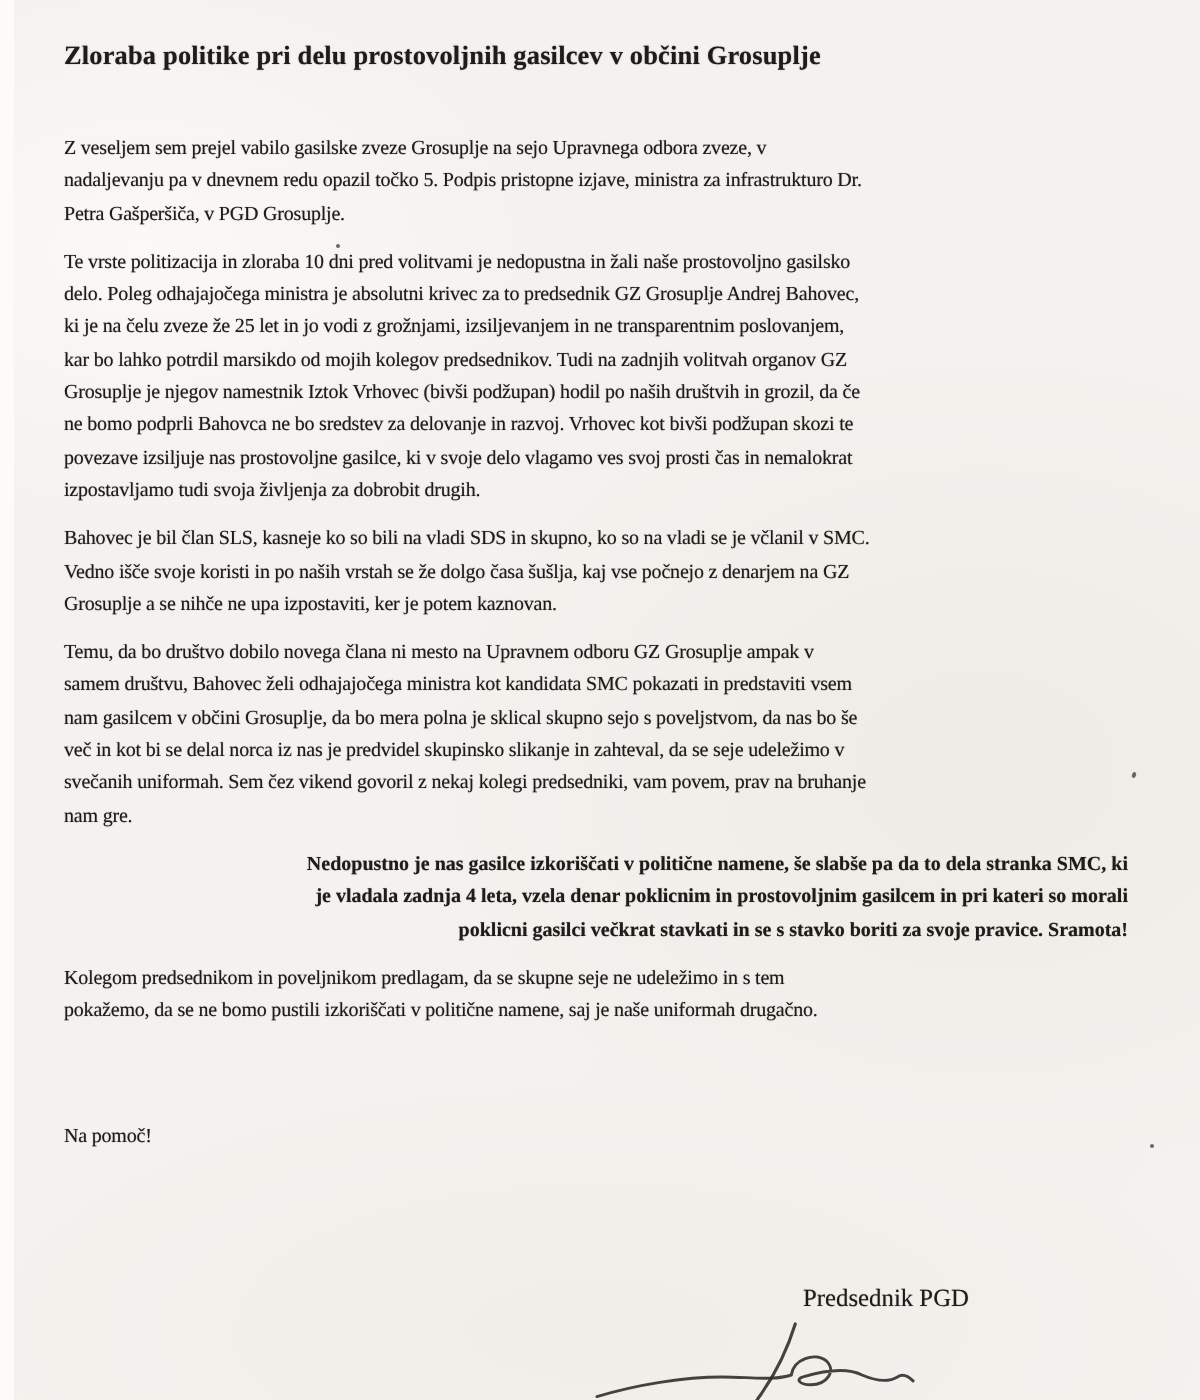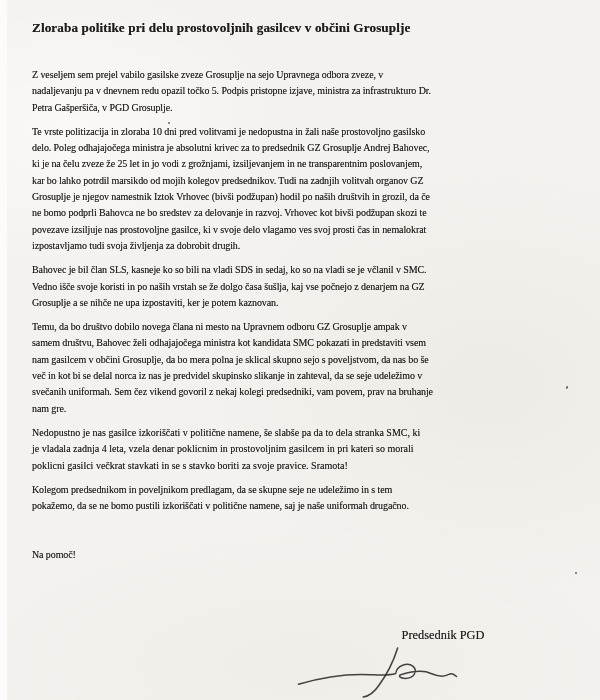--- a/index.html
+++ b/index.html
@@ -44,22 +44,22 @@
   }
   .para {
     margin: 8px 0 0 0;
     white-space: pre;
     font-size: 10px;
     line-height: 16.3px;
     letter-spacing: -0.1px;
     text-shadow: 0 0 0.5px rgba(30,28,25,0.55);
   }
   .para.first { margin-top: 31px; }
-  .para.bold { font-weight: normal; letter-spacing: 0; }
-  .para.closing { margin-top: 33px; }
+  .para.bold { font-weight: bold; letter-spacing: 0; text-align: right; }
+  .para.closing { margin-top: 47px; }
   .signoff {
     margin: 63px 0 0 290px;
     font-size: 12.4px;
     line-height: 16.3px;
     text-align: center;
   }
   .signoff .role {
     text-shadow: 0 0 0.5px rgba(30,28,25,0.55);
   }
   .signature-svg {
@@ -90,21 +90,21 @@
 
     <p class="para">Te vrste politizacija in zloraba 10 dni pred volitvami je nedopustna in žali naše prostovoljno gasilsko
 delo. Poleg odhajajočega ministra je absolutni krivec za to predsednik GZ Grosuplje Andrej Bahovec,
 ki je na čelu zveze že 25 let in jo vodi z grožnjami, izsiljevanjem in ne transparentnim poslovanjem,
 kar bo lahko potrdil marsikdo od mojih kolegov predsednikov. Tudi na zadnjih volitvah organov GZ
 Grosuplje je njegov namestnik Iztok Vrhovec (bivši podžupan) hodil po naših društvih in grozil, da če
 ne bomo podprli Bahovca ne bo sredstev za delovanje in razvoj. Vrhovec kot bivši podžupan skozi te
 povezave izsiljuje nas prostovoljne gasilce, ki v svoje delo vlagamo ves svoj prosti čas in nemalokrat
 izpostavljamo tudi svoja življenja za dobrobit drugih.</p>
 
-    <p class="para">Bahovec je bil član SLS, kasneje ko so bili na vladi SDS in sedaj, ko so na vladi se je včlanil v SMC.
+    <p class="para">Bahovec je bil član SLS, kasneje ko so bili na vladi SDS in skupno, ko so na vladi se je včlanil v SMC.
 Vedno išče svoje koristi in po naših vrstah se že dolgo časa šušlja, kaj vse počnejo z denarjem na GZ
 Grosuplje a se nihče ne upa izpostaviti, ker je potem kaznovan.</p>
 
     <p class="para">Temu, da bo društvo dobilo novega člana ni mesto na Upravnem odboru GZ Grosuplje ampak v
 samem društvu, Bahovec želi odhajajočega ministra kot kandidata SMC pokazati in predstaviti vsem
 nam gasilcem v občini Grosuplje, da bo mera polna je sklical skupno sejo s poveljstvom, da nas bo še
 več in kot bi se delal norca iz nas je predvidel skupinsko slikanje in zahteval, da se seje udeležimo v
 svečanih uniformah. Sem čez vikend govoril z nekaj kolegi predsedniki, vam povem, prav na bruhanje
 nam gre.</p>
 

